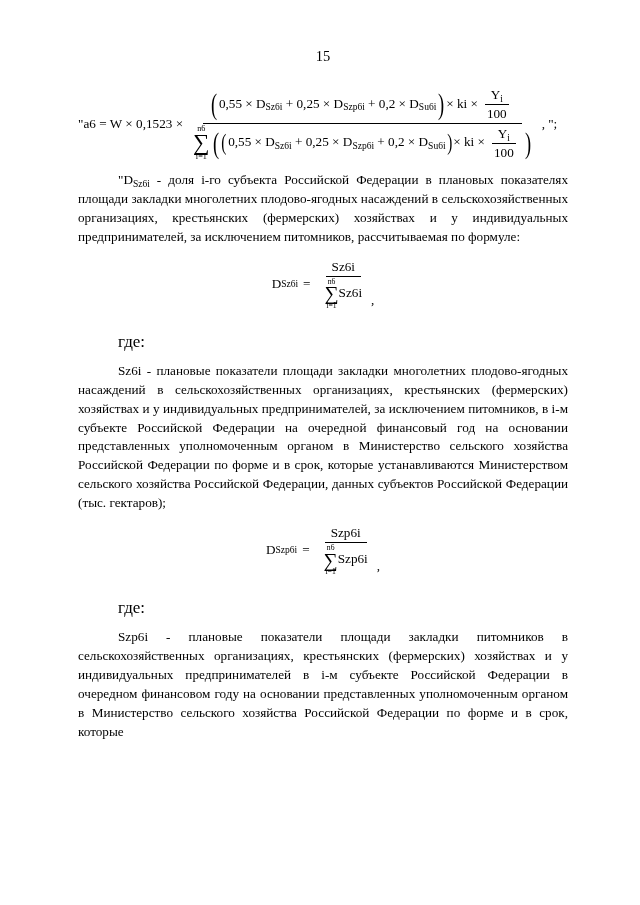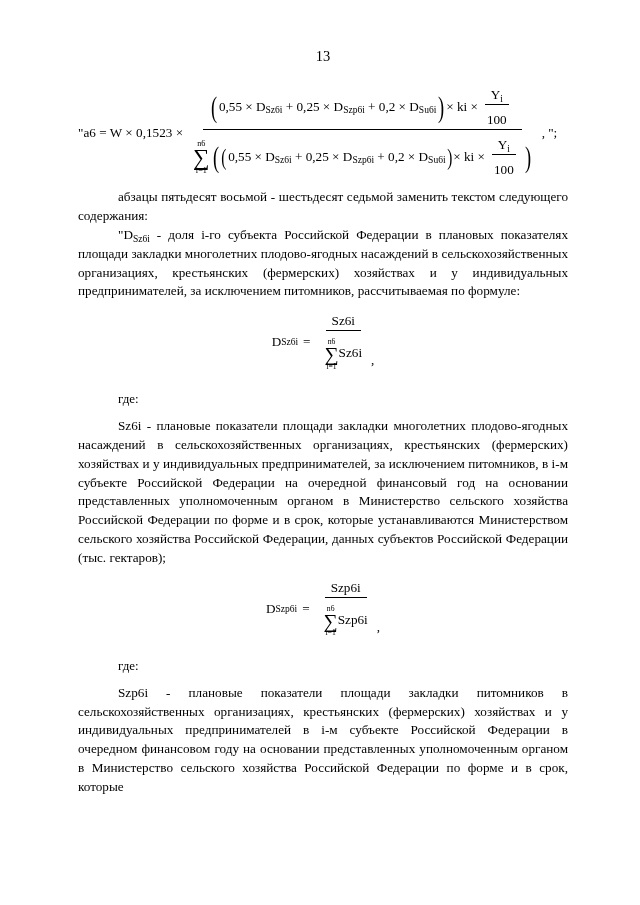--- a/index.html
+++ b/index.html
@@ -31,21 +31,21 @@
     font-size: 13.2px;
     line-height: 1.43;
     text-align: justify;
     text-justify: inter-word;
     margin: 0 0 0 0;
     text-indent: 40px;
     hyphens: none;
   }
   .gde {
     text-indent: 40px;
-    font-size: 13px;
+    font-size: 17px;
     line-height: 1.43;
     margin: 20px 0 8px 0;
   }
   .sub {
     font-size: 0.72em;
     vertical-align: -0.28em;
     line-height: 0;
   }
   .formula-block {
     display: flex;
@@ -61,21 +61,20 @@
     margin: 14px 0 10px 0;
     font-size: 13.2px;
     white-space: nowrap;
   }
   .frac {
     display: inline-flex;
     flex-direction: column;
     align-items: center;
     vertical-align: middle;
     margin: 0 3px;
-    gap: 6px;
   }
   .frac .num {
     padding: 0 6px 1px 6px;
     border-bottom: 1px solid #000;
     text-align: center;
     white-space: nowrap;
   }
   .frac .den {
     padding: 1px 6px 0 6px;
     text-align: center;
@@ -128,21 +127,21 @@
   .eqrow {
     display: inline-flex;
     align-items: center;
   }
 </style>
 </head>
 <body>
 
 <div class="page">
 
-  <div class="page-number">13</div>
+  <div class="page-number">15</div>
 
   <div class="formula-top">
     <span>"а6 = W × 0,1523 ×</span>
     <span class="frac">
       <span class="num">
         <span class="bigparen">(</span><span>0,55 × D</span><span class="sub">Sz6i</span><span> + 0,25 × D</span><span class="sub">Szp6i</span><span> + 0,2 × D</span><span class="sub">Su6i</span><span class="bigparen">)</span><span>× ki ×</span><span class="frac">
             <span class="num"><span>Y</span><span class="sub">i</span></span>
             <span class="den">100</span>
           </span>
       </span>
@@ -153,21 +152,20 @@
             <span class="lim">i=1</span>
           </span><span class="bigparen">(</span><span class="medparen">(</span><span>0,55 × D</span><span class="sub">Sz6i</span><span> + 0,25 × D</span><span class="sub">Szp6i</span><span> + 0,2 × D</span><span class="sub">Su6i</span><span class="medparen">)</span><span>× ki ×</span><span class="frac">
             <span class="num"><span>Y</span><span class="sub">i</span></span>
             <span class="den">100</span>
           </span><span class="bigparen">)</span>
       </span>
     </span>
     <span>, ";</span>
   </div>
 
-  <p class="body-text">абзацы пятьдесят восьмой - шестьдесят седьмой заменить текстом следующего содержания:</p>
 
   <p class="body-text"><span>"D</span><span class="sub">Sz6i</span><span> - доля i-го субъекта Российской Федерации в плановых показателях площади закладки многолетних плодово-ягодных насаждений в сельскохозяйственных организациях, крестьянских (фермерских) хозяйствах и у индивидуальных предпринимателей, за исключением питомников, рассчитываемая по формуле:</span></p>
 
   <div class="formula-block">
     <span class="eqrow">
       <span>D</span>
         <span class="sub">Sz6i</span>
       <span style="margin:0 5px;">=</span>
       <span class="frac">
         <span class="num">Sz6i</span>

